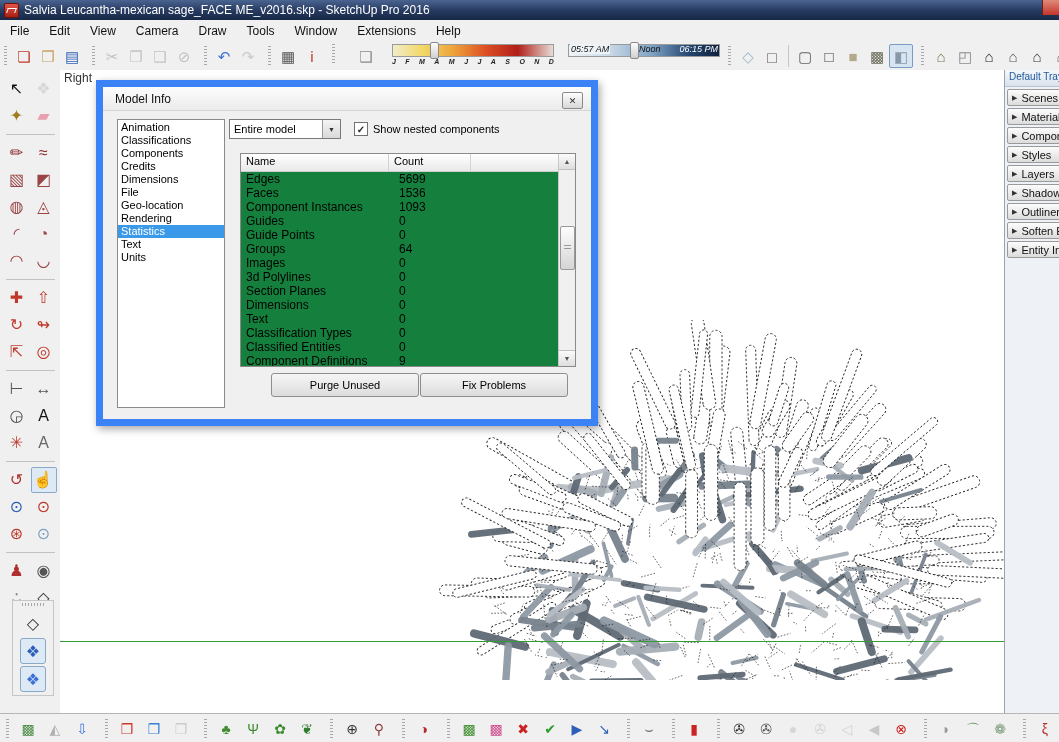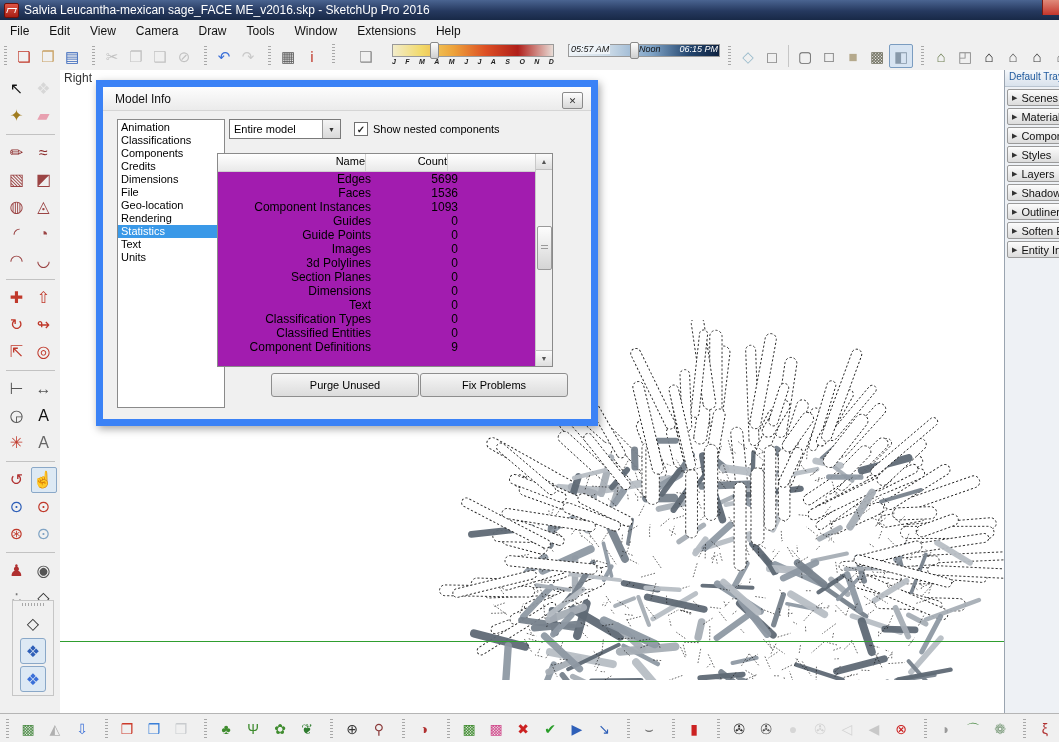--- a/index.html
+++ b/index.html
@@ -102,22 +102,22 @@
   .cat{padding:0 3px;white-space:nowrap;color:#000;}
   .cat.selected{background:#3a99e8;color:#fff;}
   #dlg-combo{position:absolute;left:126px;top:32px;width:112px;height:20px;background:#fff;
     border:1px solid #7a7a7a;display:flex;align-items:center;font-size:11px;box-sizing:border-box;}
   #dlg-combo-text{flex:1;padding-left:4px;}
   #dlg-combo-arrow{width:17px;height:100%;background:linear-gradient(#f4f4f4,#d9d9d9);
     border-left:1px solid #9a9a9a;font-size:7px;display:flex;align-items:center;justify-content:center;color:#333;}
   #dlg-checkrow{position:absolute;left:251px;top:35px;display:flex;align-items:center;gap:5px;font-size:11px;}
   #dlg-checkbox{width:12px;height:12px;background:#fff;border:1px solid #707070;
     display:flex;align-items:center;justify-content:center;font-size:10px;font-weight:bold;color:#222;}
-  #dlg-table{position:absolute;left:114px;top:66px;width:336px;height:214px;background:#a21caf;
-    border:1px solid #8a8a8a;box-sizing:border-box;overflow:hidden;text-align:right;}
+  #dlg-table{position:absolute;left:137px;top:66px;width:336px;height:214px;background:#15803d;
+    border:1px solid #8a8a8a;box-sizing:border-box;overflow:hidden;}
   #dlg-thead{display:flex;height:17px;border-bottom:1px solid #cfcfcf;}
   .th{background:linear-gradient(#fff,#e9e9e9);border-right:1px solid #d2d2d2;
     font-size:11px;padding:1px 0 0 5px;box-sizing:border-box;}
   .th-name{width:148px;} .th-count{width:82px;} .th-extra{flex:1;}
   .trow{display:flex;height:14px;font-size:12px;line-height:14px;}
   .td-name{width:148px;padding-left:5px;white-space:nowrap;}
   .td-count{width:82px;padding-left:5px;}
   #dlg-scroll{position:absolute;right:0;top:0;width:16px;height:212px;background:#f0f0f0;
     border-left:1px solid #c8c8c8;}
   .scr-btn{height:15px;display:flex;align-items:center;justify-content:center;font-size:7px;color:#555;
@@ -1014,20 +1014,24 @@
         </div>
         <div class="trow">
           <div class="td-name">Guides</div>
           <div class="td-count">0</div>
         </div>
         <div class="trow">
           <div class="td-name">Guide Points</div>
           <div class="td-count">0</div>
         </div>
         <div class="trow">
+          <div class="td-name">Groups</div>
+          <div class="td-count">64</div>
+        </div>
+        <div class="trow">
           <div class="td-name">Images</div>
           <div class="td-count">0</div>
         </div>
         <div class="trow">
           <div class="td-name">3d Polylines</div>
           <div class="td-count">0</div>
         </div>
         <div class="trow">
           <div class="td-name">Section Planes</div>
           <div class="td-count">0</div>

